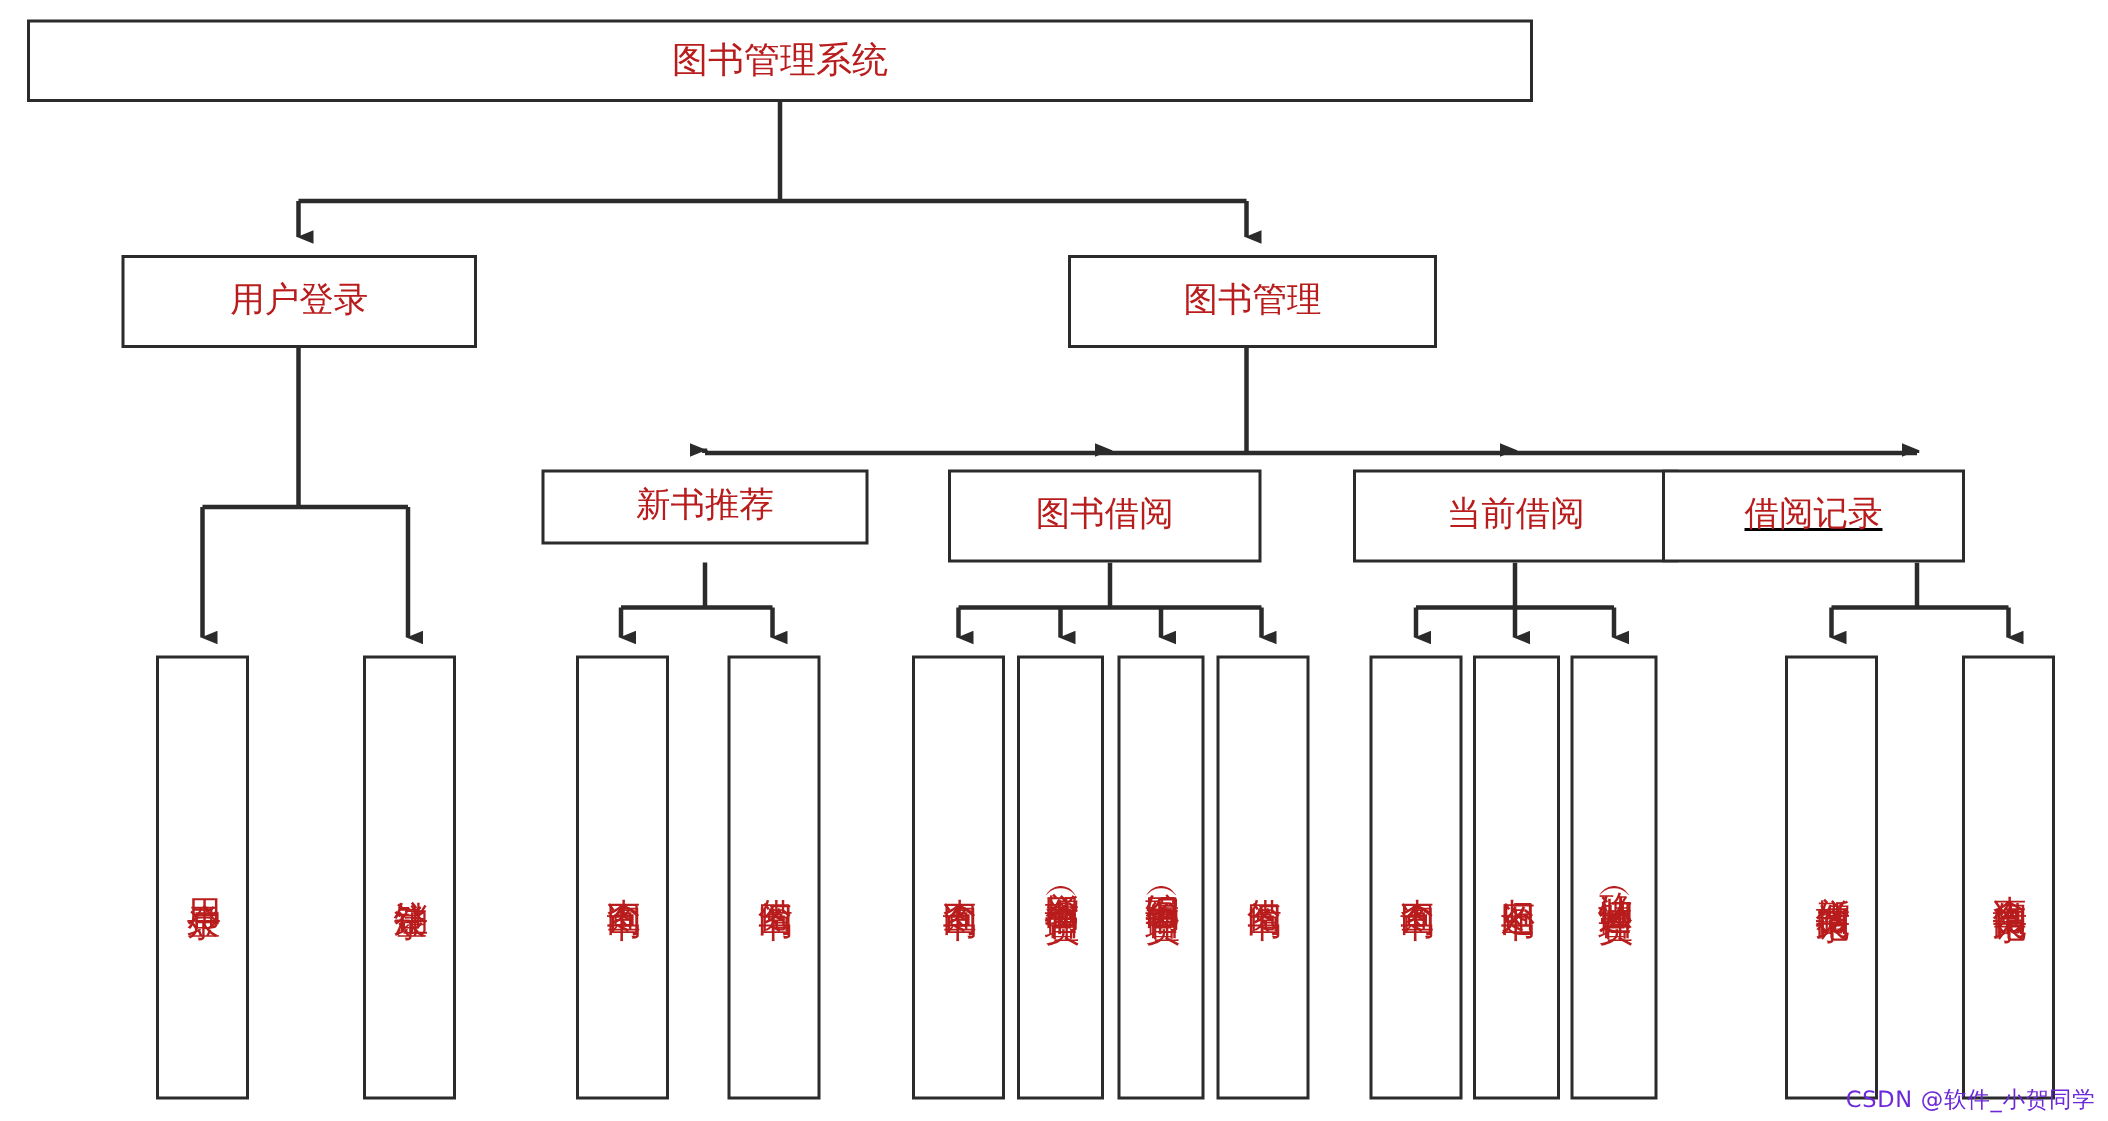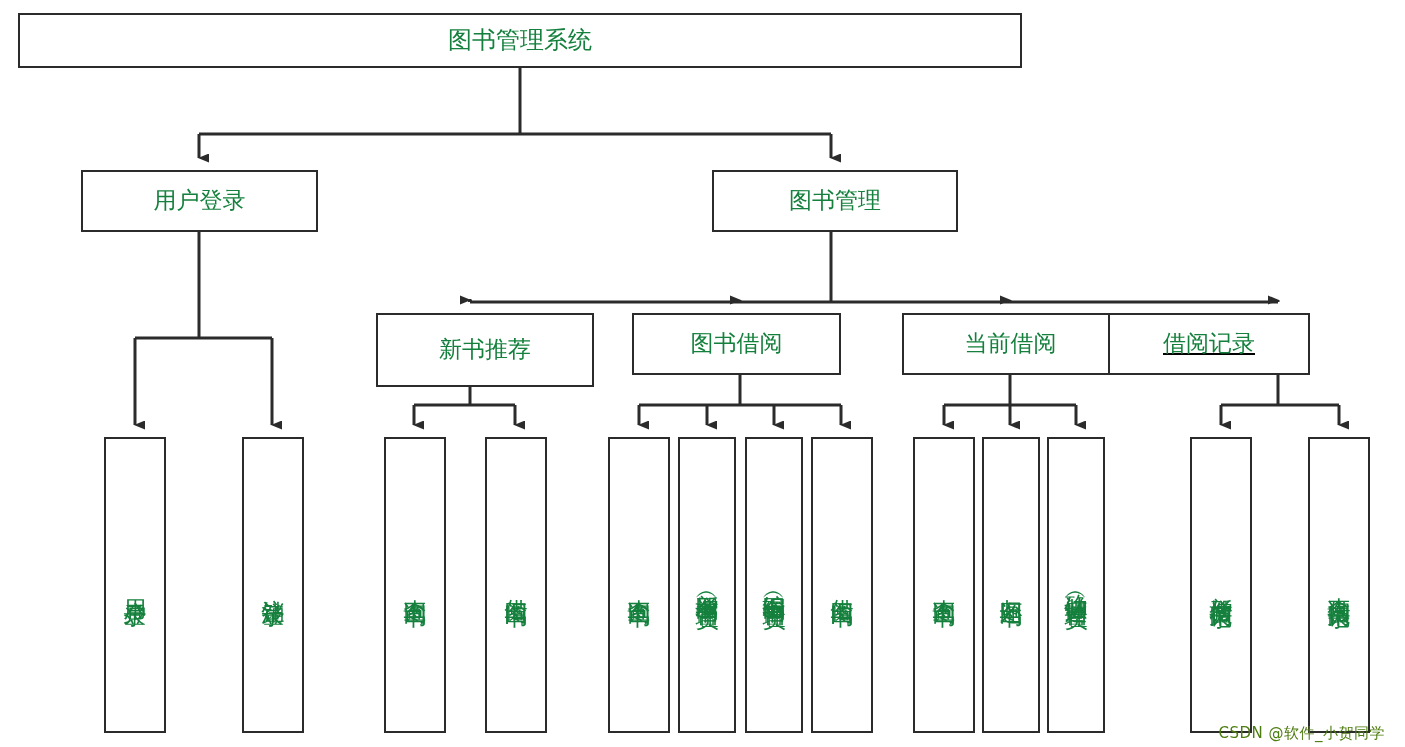--- a/index.html
+++ b/index.html
@@ -27,21 +27,21 @@
   .node-box {
     position: absolute;
     box-sizing: border-box;
     background: #ffffff;
     border: 2px solid #2b2b2b;
     display: flex;
     align-items: center;
     justify-content: center;
   }
   .node-label {
-    color: #15803d;
+    color: #b91c1c;
     line-height: 1.12;
     white-space: nowrap;
     text-align: center;
   }
   .h-label {
     font-size: 23px;
   }
   .root-label {
     font-size: 24px;
   }
@@ -52,24 +52,24 @@
   .v-label {
     writing-mode: vertical-rl;
     text-orientation: upright;
     font-size: 23px;
     letter-spacing: 2px;
     line-height: 1;
     white-space: nowrap;
   }
   .watermark {
     position: absolute;
-    right: 20px;
+    right: 8px;
     bottom: 4px;
     font-size: 15px;
-    color: #4d7c0f;
+    color: #6d28d9;
     letter-spacing: 0.5px;
     white-space: nowrap;
     pointer-events: none;
   }
 </style>
 </head>
 <body>
 
 <div id="diagram-root">
 
@@ -139,21 +139,21 @@
     <span class="node-label root-label">图书管理系统</span>
   </div>
 
   <div class="node-box" style="left:81px; top:170px; width:237px; height:62px;">
     <span class="node-label h-label">用户登录</span>
   </div>
   <div class="node-box" style="left:712px; top:170px; width:246px; height:62px;">
     <span class="node-label h-label">图书管理</span>
   </div>
 
-  <div class="node-box" style="left:376px; top:313px; width:218px; height:74px;">
+  <div class="node-box" style="left:361px; top:313px; width:218px; height:50px;">
     <span class="node-label h-label">新书推荐</span>
   </div>
   <div class="node-box" style="left:632px; top:313px; width:209px; height:62px;">
     <span class="node-label h-label">图书借阅</span>
   </div>
   <div class="node-box" style="left:902px; top:313px; width:217px; height:62px;">
     <span class="node-label h-label">当前借阅</span>
   </div>
   <div class="node-box" style="left:1108px; top:313px; width:202px; height:62px;text-decoration:underline;">
     <span class="node-label h-label">借阅记录</span>

